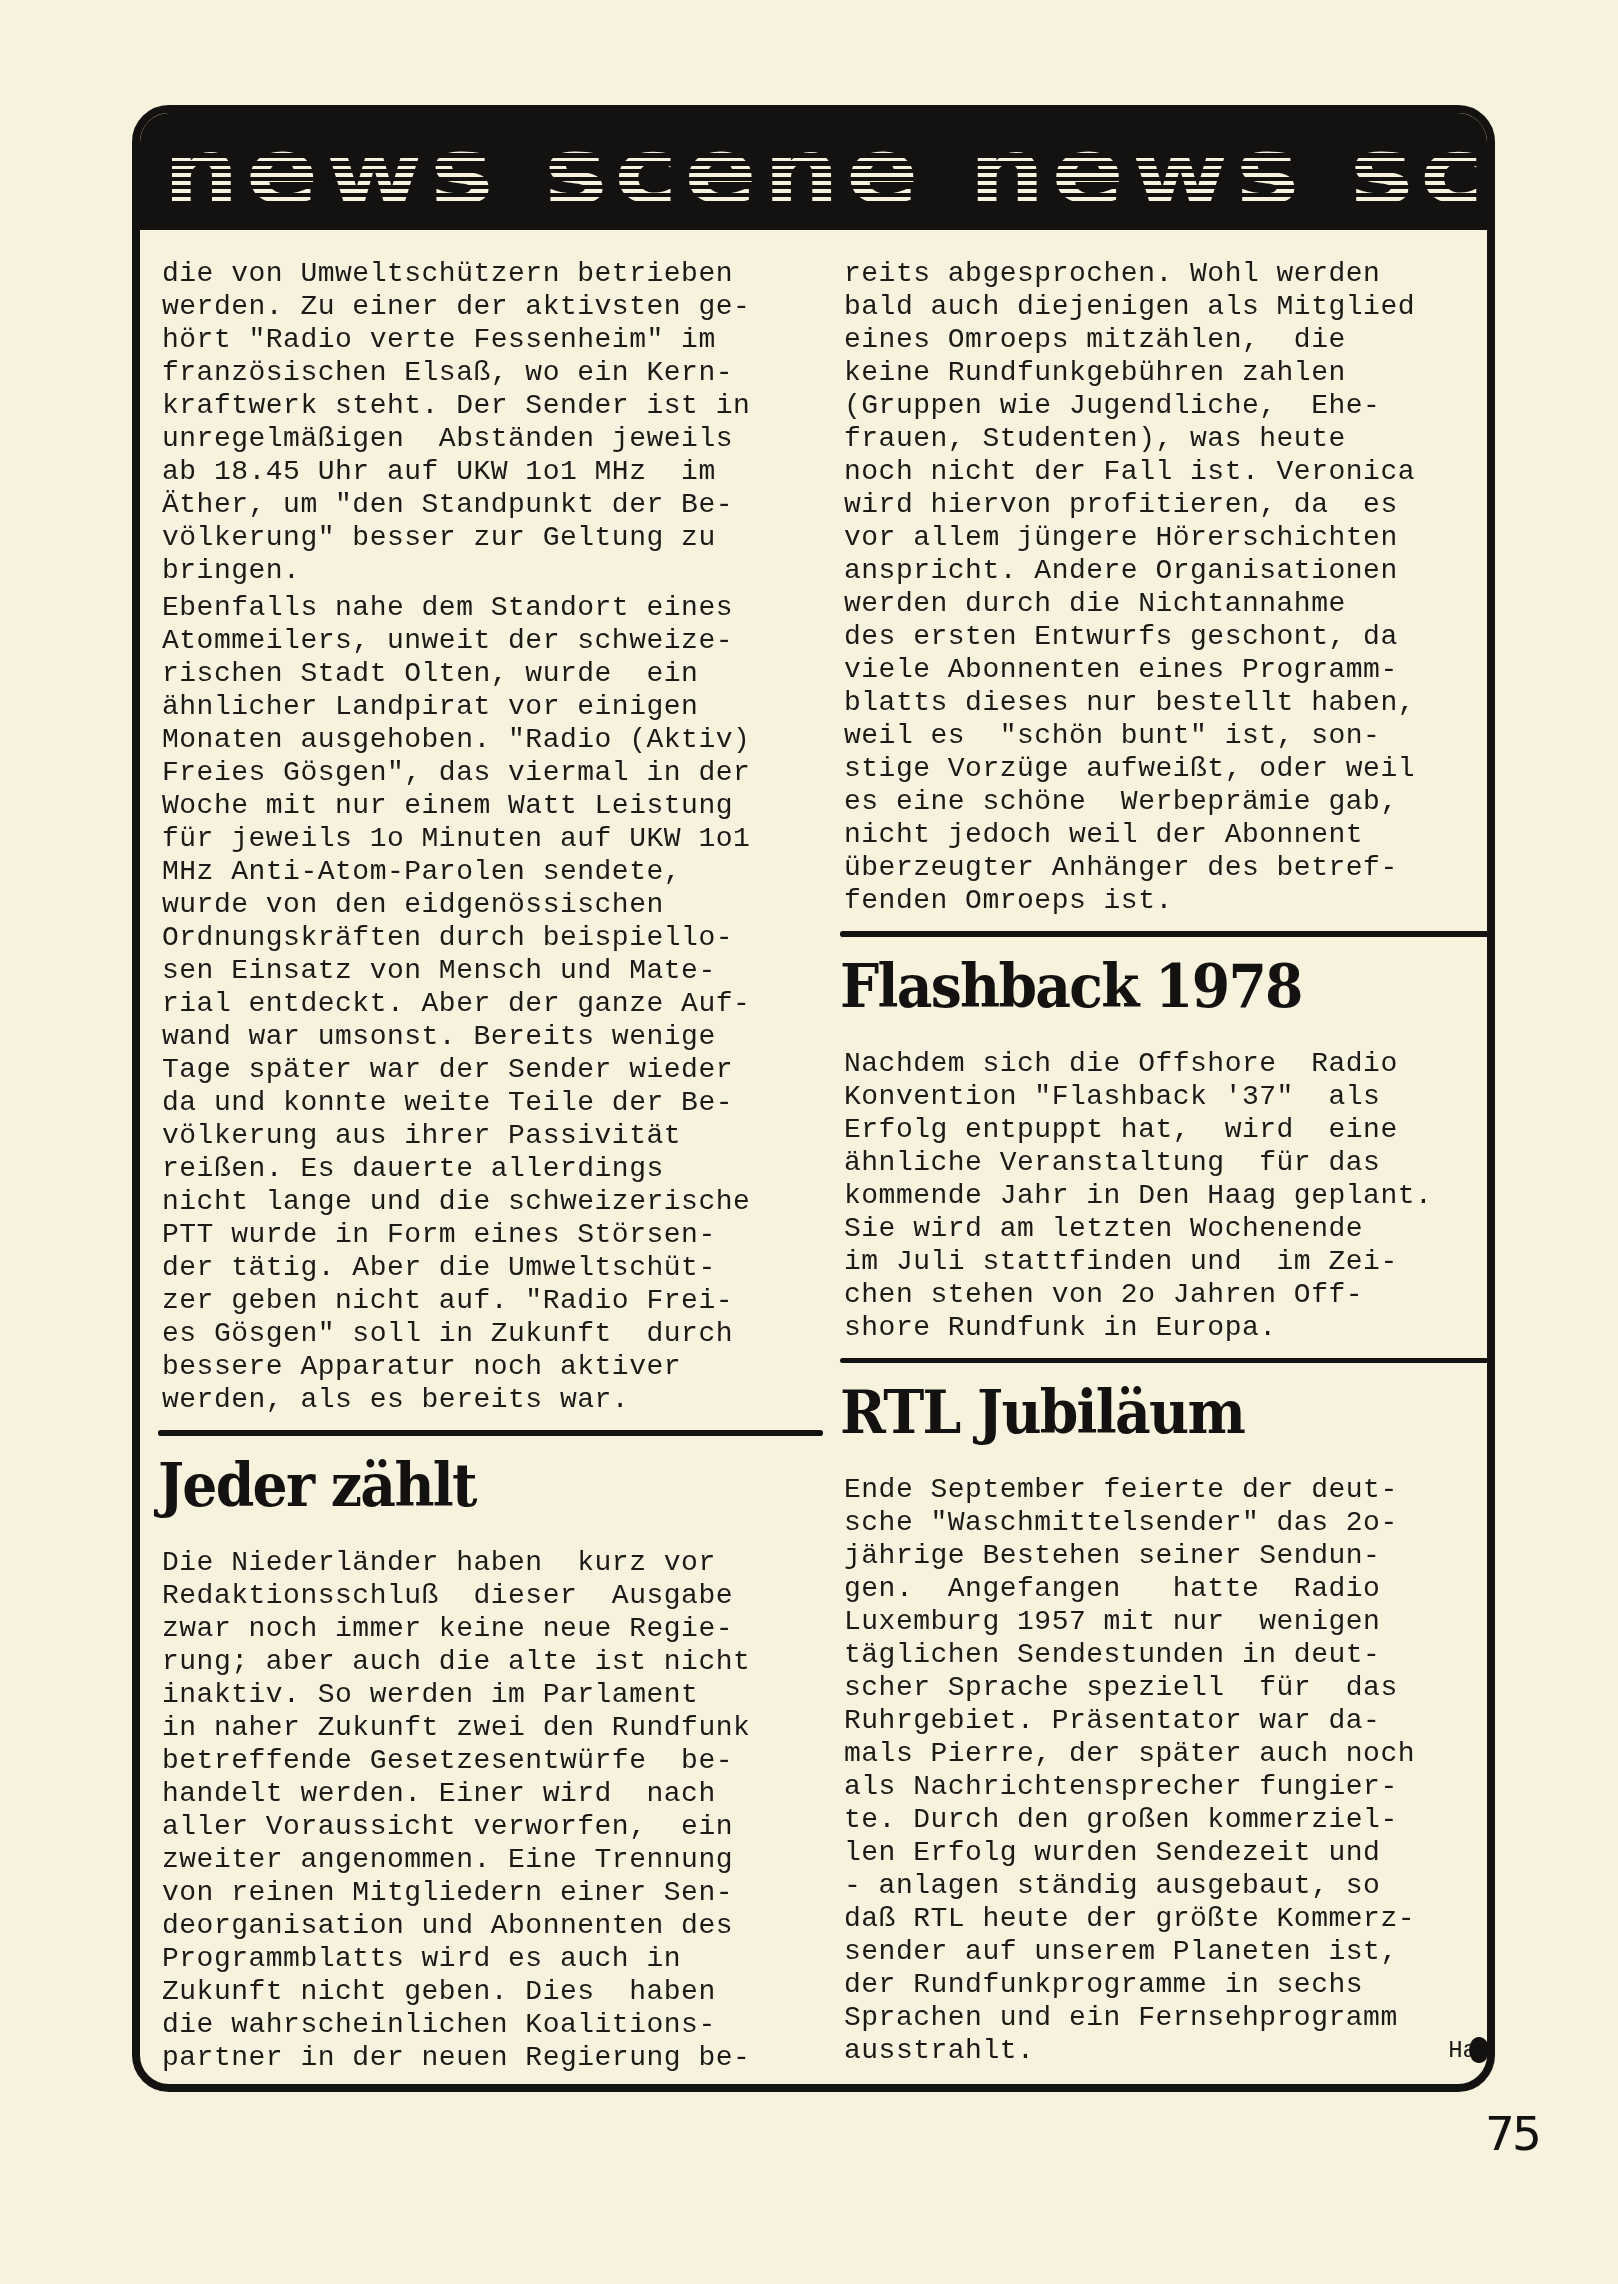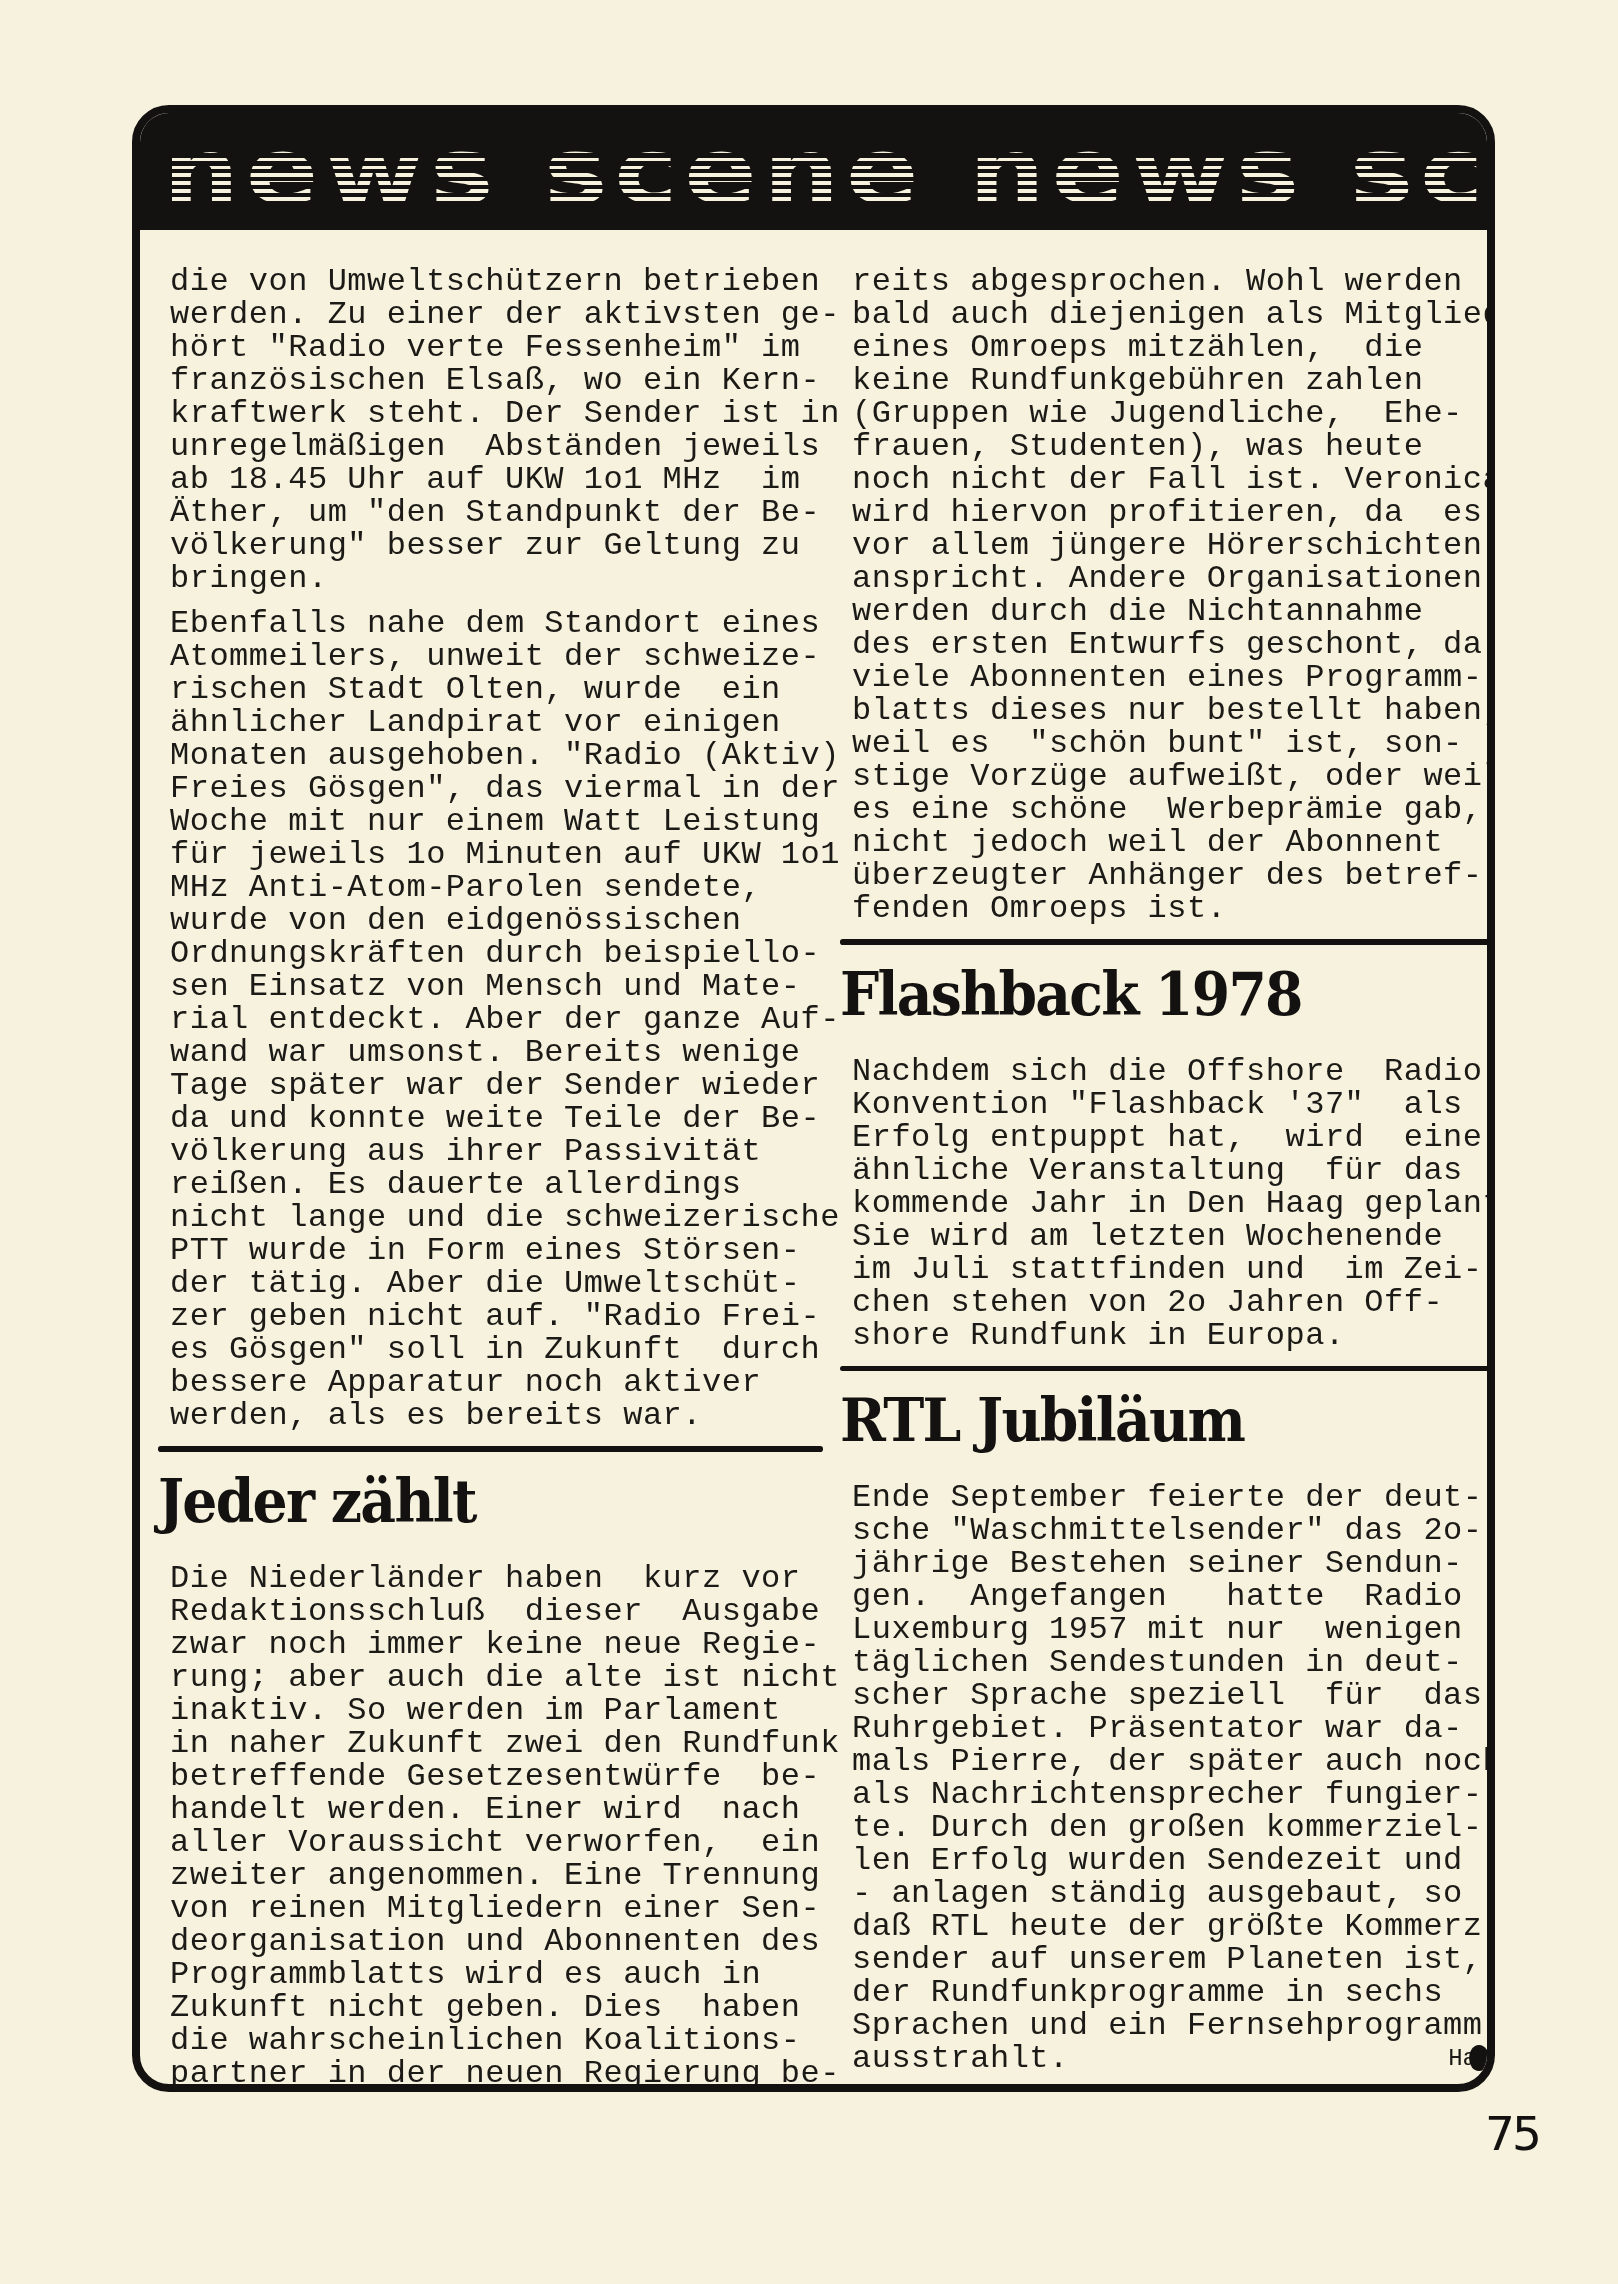--- a/index.html
+++ b/index.html
@@ -44,22 +44,22 @@
     transform: scaleY(0.85);
   }
   .col {
     position: absolute;
     top: 140px;
     width: 665px;
   }
   .col-left { left: 18px; }
   .col-right { left: 700px; width: 649px; }
   .para {
-    margin: 12px;
-    font-size: 32px;
+    margin: 4px;
+    font-size: 28px;
     line-height: 33px;
     white-space: pre;
     letter-spacing: 0.5px;
   }
   .rule {
     height: 5.6px;
     background: #141210;
     border-radius: 2.8px;
     margin: 14px 0 0 0;
   }

